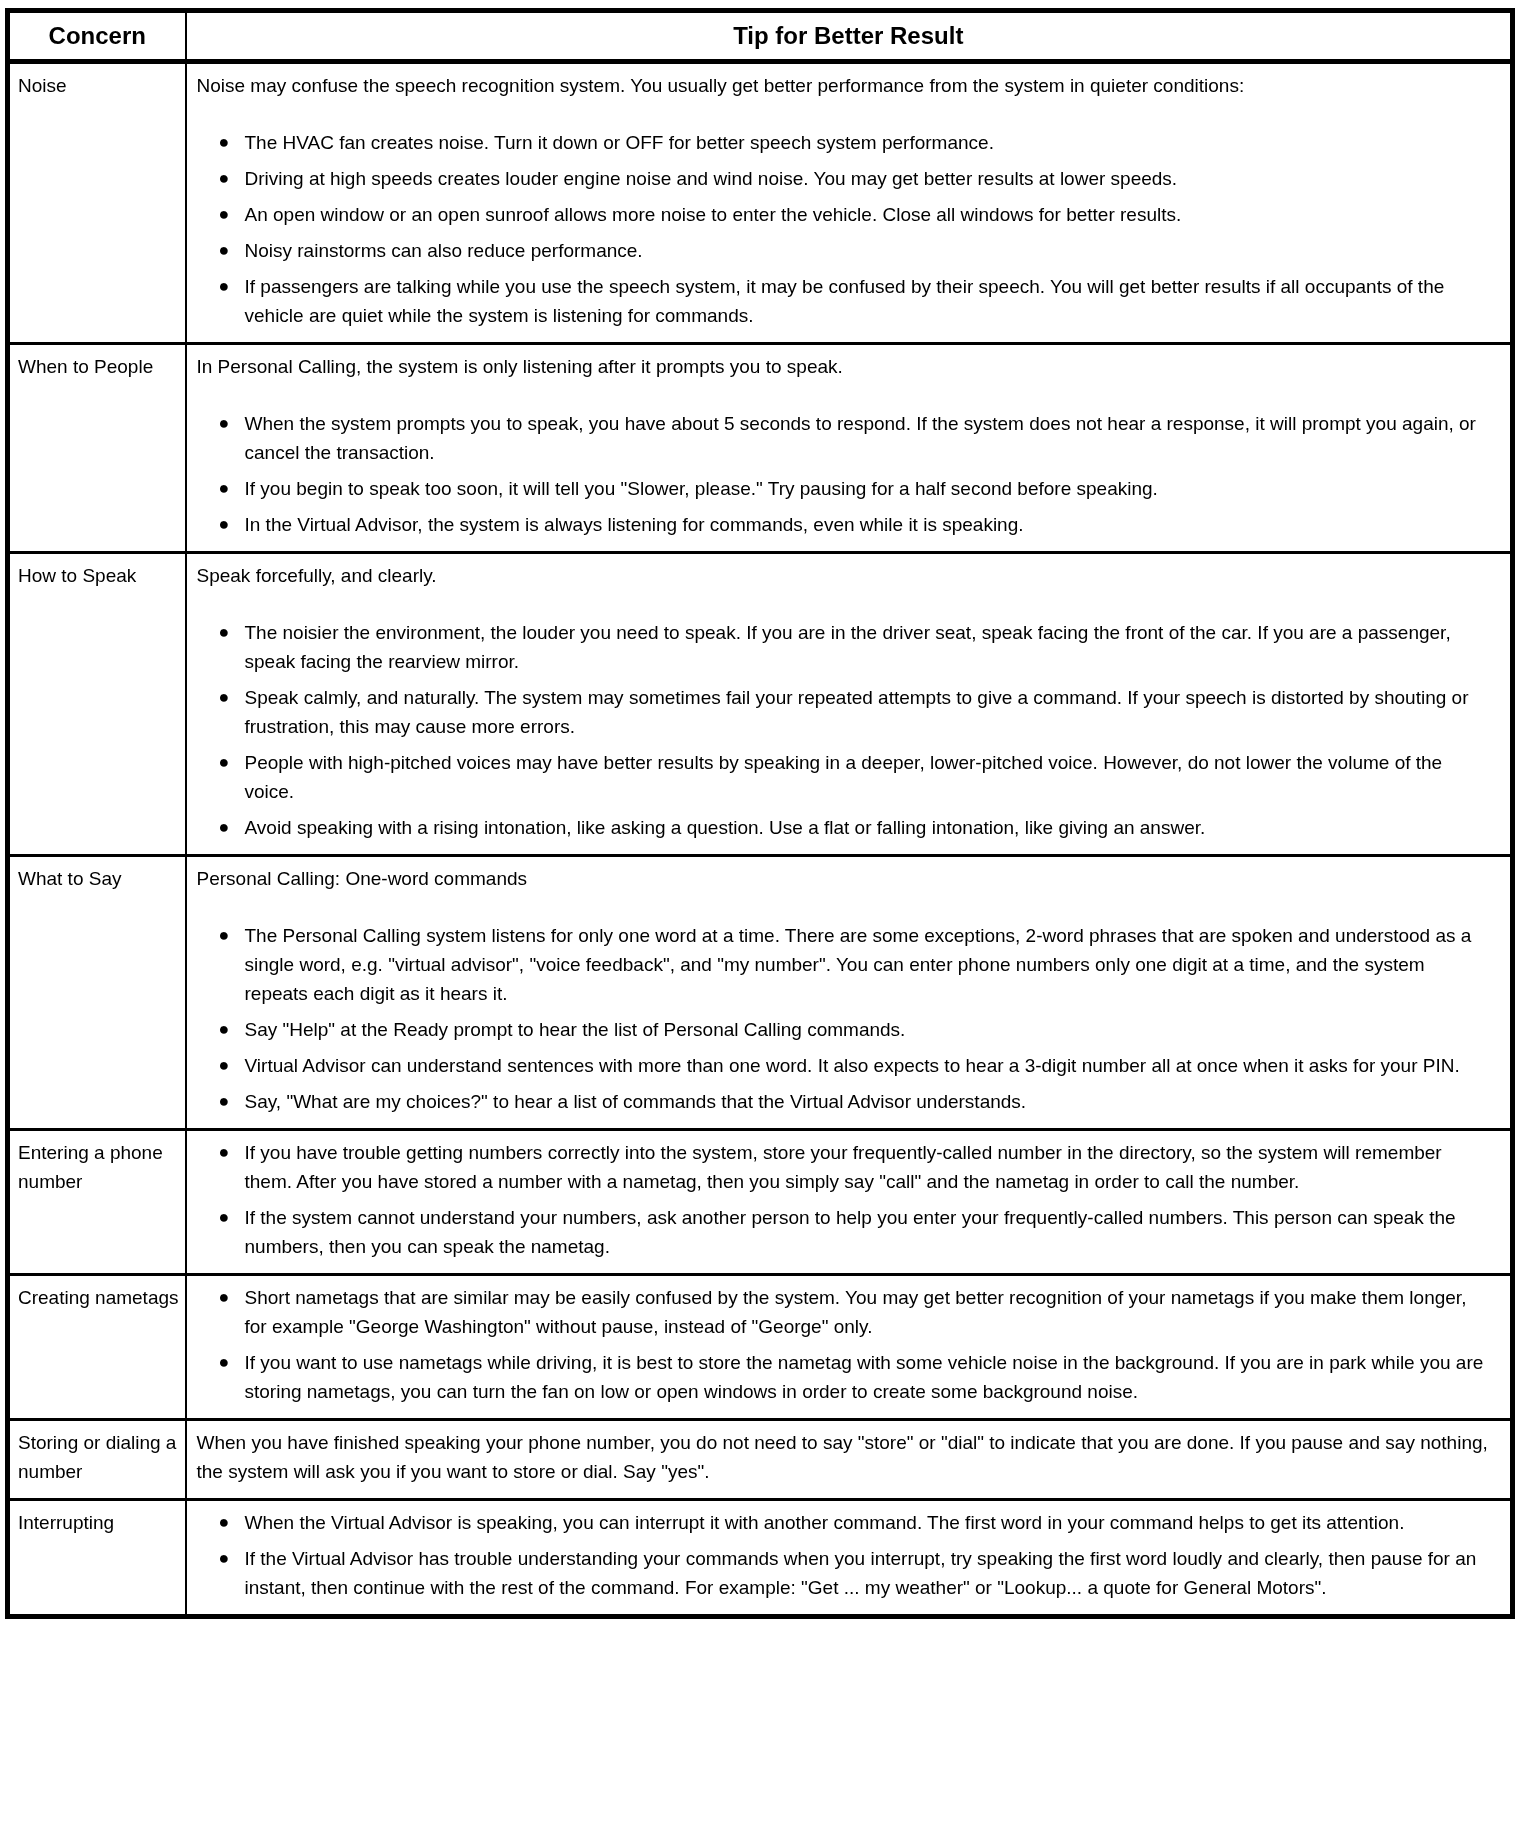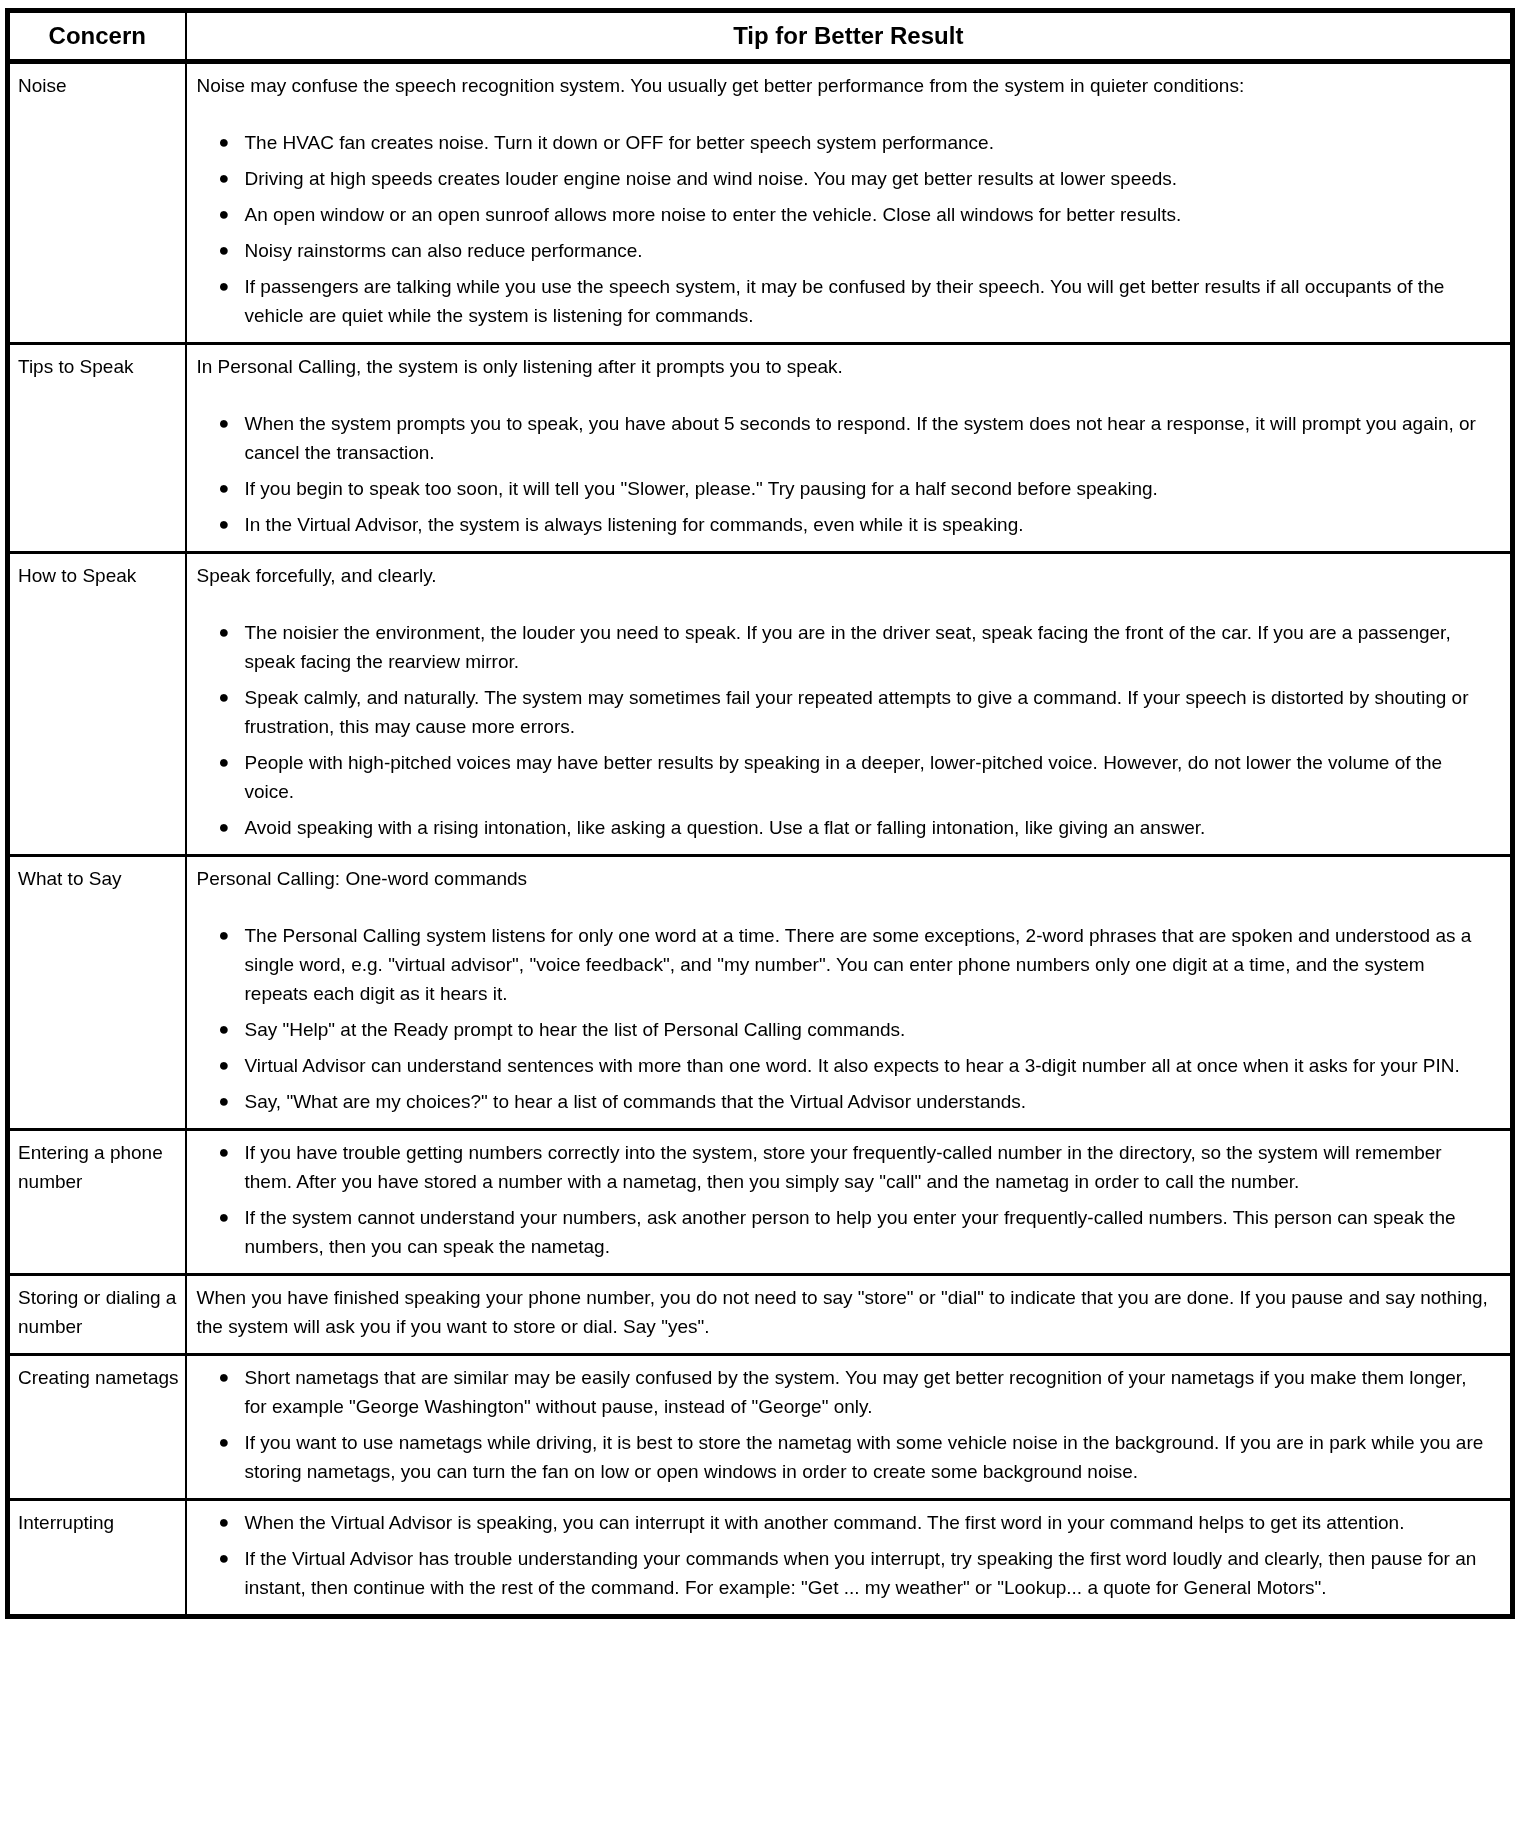--- a/index.html
+++ b/index.html
@@ -105,21 +105,21 @@
             <li>The HVAC fan creates noise. Turn it down or OFF for better speech system performance.</li>
             <li>Driving at high speeds creates louder engine noise and wind noise. You may get better results at lower speeds.</li>
             <li>An open window or an open sunroof allows more noise to enter the vehicle. Close all windows for better results.</li>
             <li>Noisy rainstorms can also reduce performance.</li>
             <li>If passengers are talking while you use the speech system, it may be confused by their speech. You will get better results if all occupants of the vehicle are quiet while the system is listening for commands.</li>
           </ul>
         </td>
       </tr>
 
       <tr>
-        <td class="concern">Tips to Speak</td>
+        <td class="concern">When to People</td>
         <td class="tip">
           <p class="intro">In Personal Calling, the system is only listening after it prompts you to speak.</p>
           <ul class="bullets">
             <li>When the system prompts you to speak, you have about 5 seconds to respond. If the system does not hear a response, it will prompt you again, or cancel the transaction.</li>
             <li>If you begin to speak too soon, it will tell you "Slower, please." Try pausing for a half second before speaking.</li>
             <li>In the Virtual Advisor, the system is always listening for commands, even while it is speaking.</li>
           </ul>
         </td>
       </tr>
 
@@ -153,33 +153,33 @@
         <td class="concern">Entering a phone number</td>
         <td class="tip">
           <ul class="bullets">
             <li>If you have trouble getting numbers correctly into the system, store your frequently-called number in the directory, so the system will remember them. After you have stored a number with a nametag, then you simply say "call" and the nametag in order to call the number.</li>
             <li>If the system cannot understand your numbers, ask another person to help you enter your frequently-called numbers. This person can speak the numbers, then you can speak the nametag.</li>
           </ul>
         </td>
       </tr>
 
       <tr>
-        <td class="concern">Storing or dialing a number</td>
-        <td class="tip">
-          <p class="intro">When you have finished speaking your phone number, you do not need to say "store" or "dial" to indicate that you are done. If you pause and say nothing, the system will ask you if you want to store or dial. Say "yes".</p>
-        </td>
-      </tr>
-
-      <tr>
         <td class="concern">Creating nametags</td>
         <td class="tip">
           <ul class="bullets">
             <li>Short nametags that are similar may be easily confused by the system. You may get better recognition of your nametags if you make them longer, for example "George Washington" without pause, instead of "George" only.</li>
             <li>If you want to use nametags while driving, it is best to store the nametag with some vehicle noise in the background. If you are in park while you are storing nametags, you can turn the fan on low or open windows in order to create some background noise.</li>
           </ul>
+        </td>
+      </tr>
+
+      <tr>
+        <td class="concern">Storing or dialing a number</td>
+        <td class="tip">
+          <p class="intro">When you have finished speaking your phone number, you do not need to say "store" or "dial" to indicate that you are done. If you pause and say nothing, the system will ask you if you want to store or dial. Say "yes".</p>
         </td>
       </tr>
 
 
       <tr>
         <td class="concern">Interrupting</td>
         <td class="tip">
           <ul class="bullets">
             <li>When the Virtual Advisor is speaking, you can interrupt it with another command. The first word in your command helps to get its attention.</li>
             <li>If the Virtual Advisor has trouble understanding your commands when you interrupt, try speaking the first word loudly and clearly, then pause for an instant, then continue with the rest of the command. For example: "Get ... my weather" or "Lookup... a quote for General Motors".</li>

